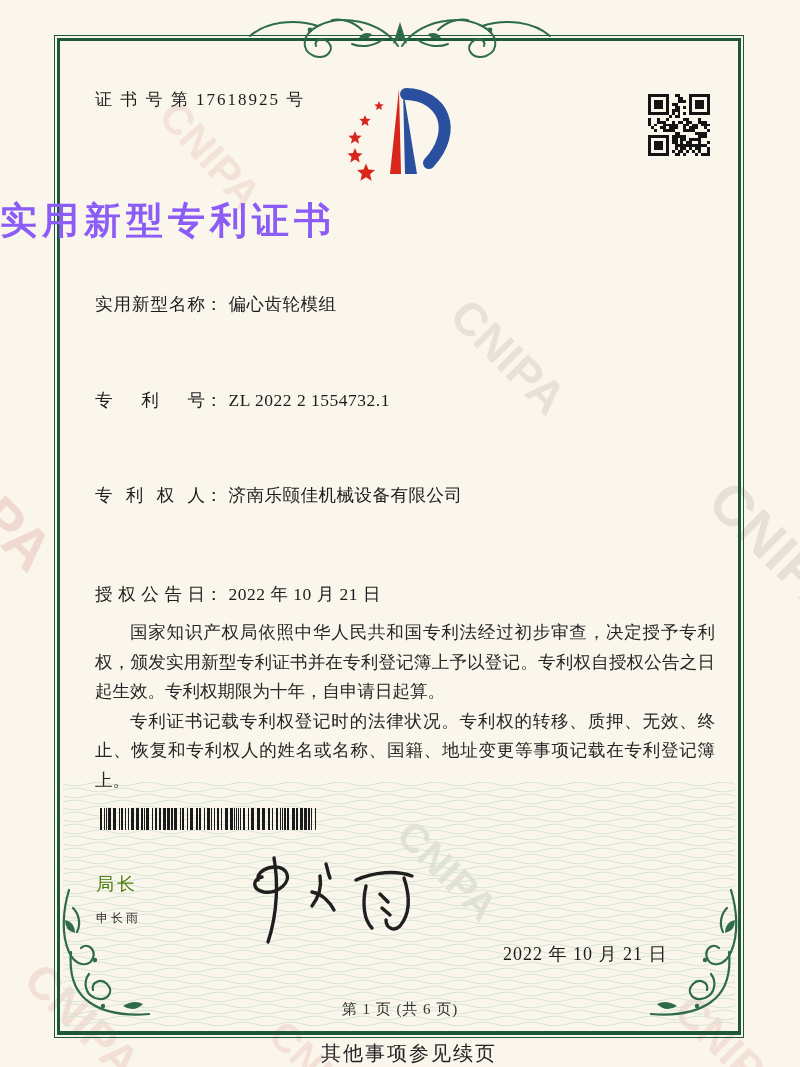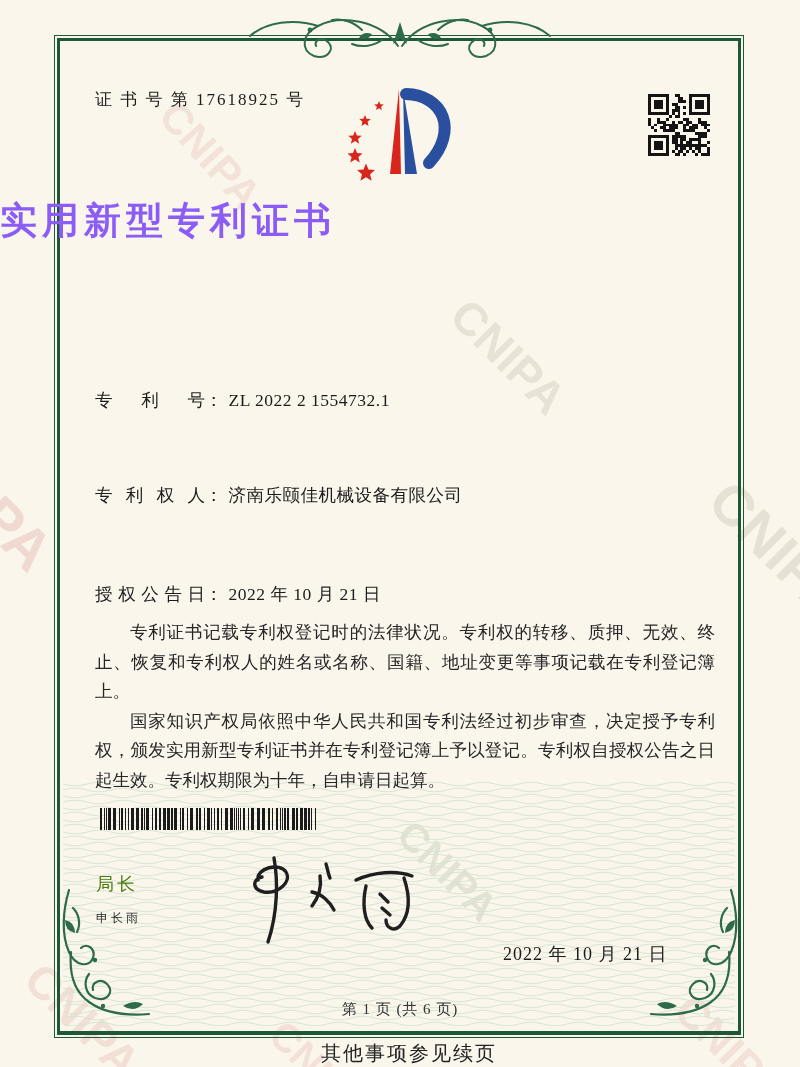--- a/index.html
+++ b/index.html
@@ -396,33 +396,36 @@
       <rect x="10" y="20" width="1" height="1" fill="#141414"></rect>
       <rect x="12" y="20" width="1" height="1" fill="#141414"></rect>
       <rect x="16" y="20" width="1" height="1" fill="#141414"></rect>
       <rect x="18" y="20" width="1" height="1" fill="#141414"></rect>
       <rect x="19" y="20" width="1" height="1" fill="#141414"></rect>
       <rect x="20" y="20" width="1" height="1" fill="#141414"></rect>
     </svg>
 
   <div class="title">实用新型专利证书</div>
 
+  <div class="row" style="top:292px">
+    <span class="flabel">实用新型名称</span><span class="sep">：</span><span class="fvalue">偏心齿轮模组</span>
+  </div>
   <div class="row" style="top:388px">
     <span class="flabel">专利号</span><span class="sep">：</span><span class="fvalue">ZL 2022 2 1554732.1</span>
   </div>
   <div class="row" style="top:483px">
     <span class="flabel">专利权人</span><span class="sep">：</span><span class="fvalue">济南乐颐佳机械设备有限公司</span>
   </div>
   <div class="row" style="top:582px">
     <span class="flabel">授权公告日</span><span class="sep">：</span><span class="fvalue">2022 年 10 月 21 日</span>
   </div>
 
   <div class="paras">
+    <p>国家知识产权局依照中华人民共和国专利法经过初步审查，决定授予专利权，颁发实用新型专利证书并在专利登记簿上予以登记。专利权自授权公告之日起生效。专利权期限为十年，自申请日起算。</p>
     <p>专利证书记载专利权登记时的法律状况。专利权的转移、质押、无效、终止、恢复和专利权人的姓名或名称、国籍、地址变更等事项记载在专利登记簿上。</p>
-    <p>国家知识产权局依照中华人民共和国专利法经过初步审查，决定授予专利权，颁发实用新型专利证书并在专利登记簿上予以登记。专利权自授权公告之日起生效。专利权期限为十年，自申请日起算。</p>
   </div>
 
   <svg class="barcode" id="barcode-svg" viewBox="0 0 218 22" preserveAspectRatio="none">
       <rect x="0" y="0" width="2" height="22" fill="#1a1a1a"></rect>
       <rect x="4" y="0" width="1" height="22" fill="#1a1a1a"></rect>
       <rect x="6" y="0" width="1" height="22" fill="#1a1a1a"></rect>
       <rect x="8" y="0" width="3" height="22" fill="#1a1a1a"></rect>
       <rect x="13" y="0" width="3" height="22" fill="#1a1a1a"></rect>
       <rect x="19" y="0" width="1" height="22" fill="#1a1a1a"></rect>
       <rect x="21" y="0" width="2" height="22" fill="#1a1a1a"></rect>

